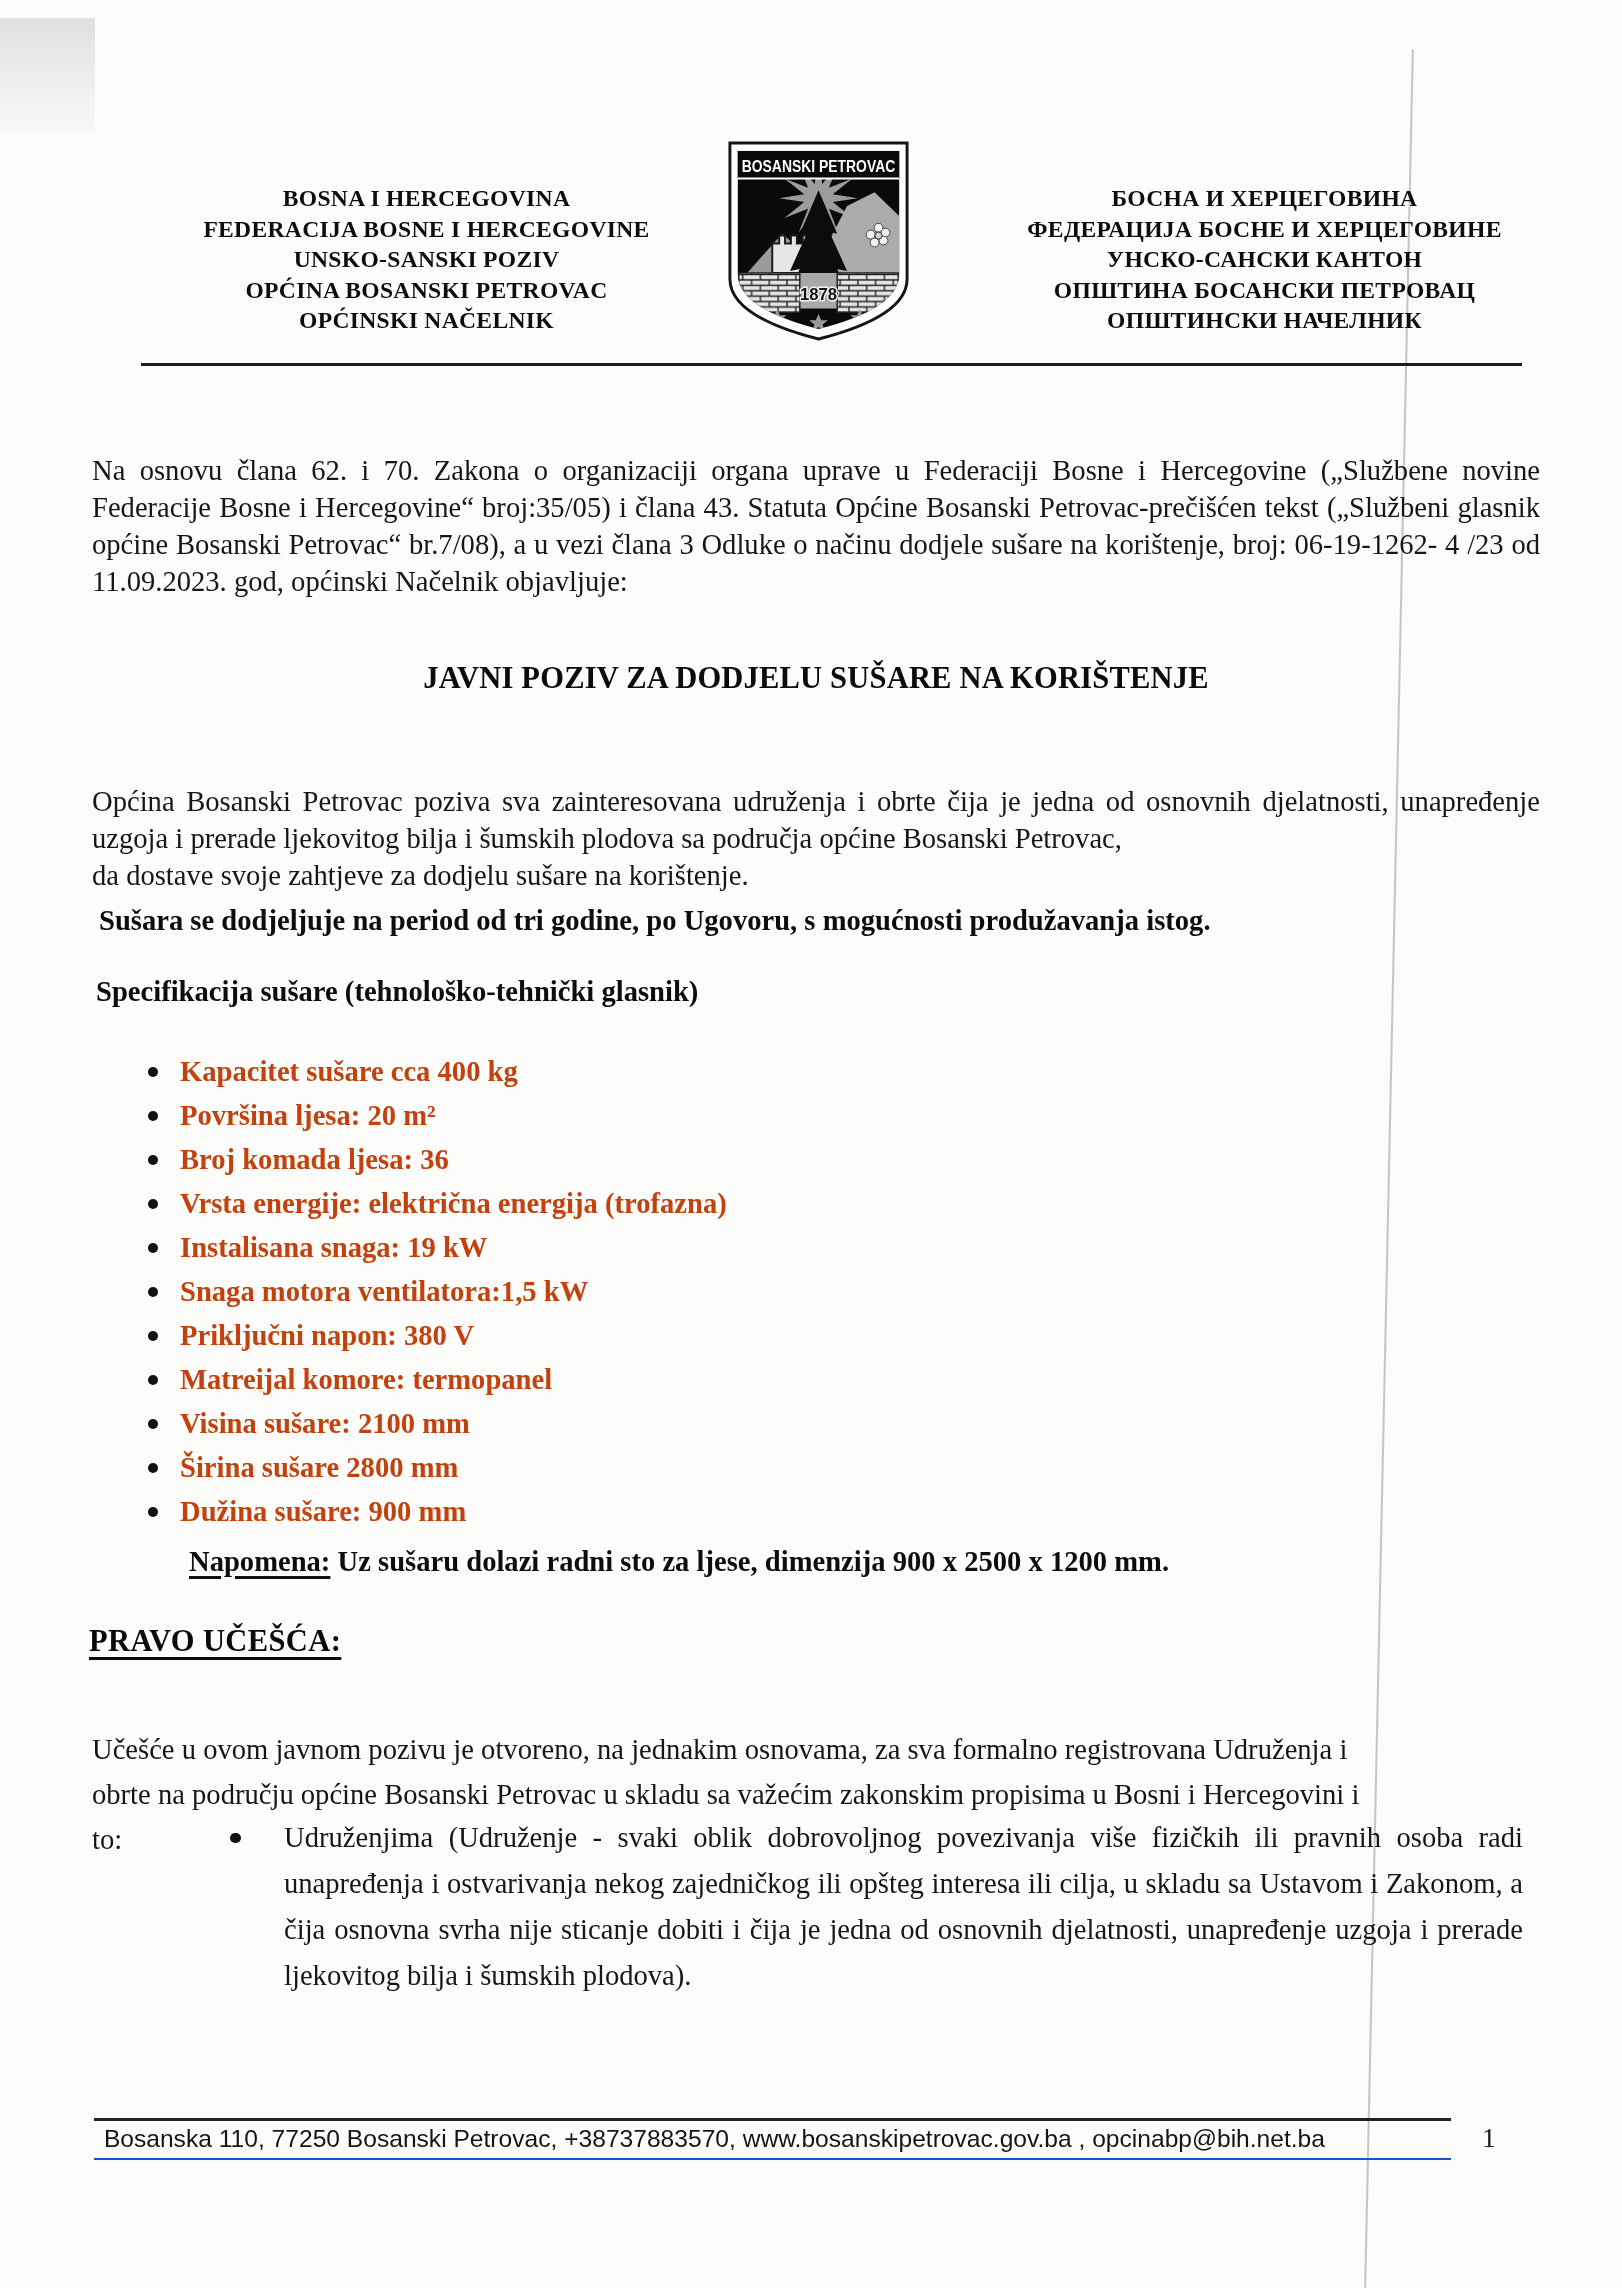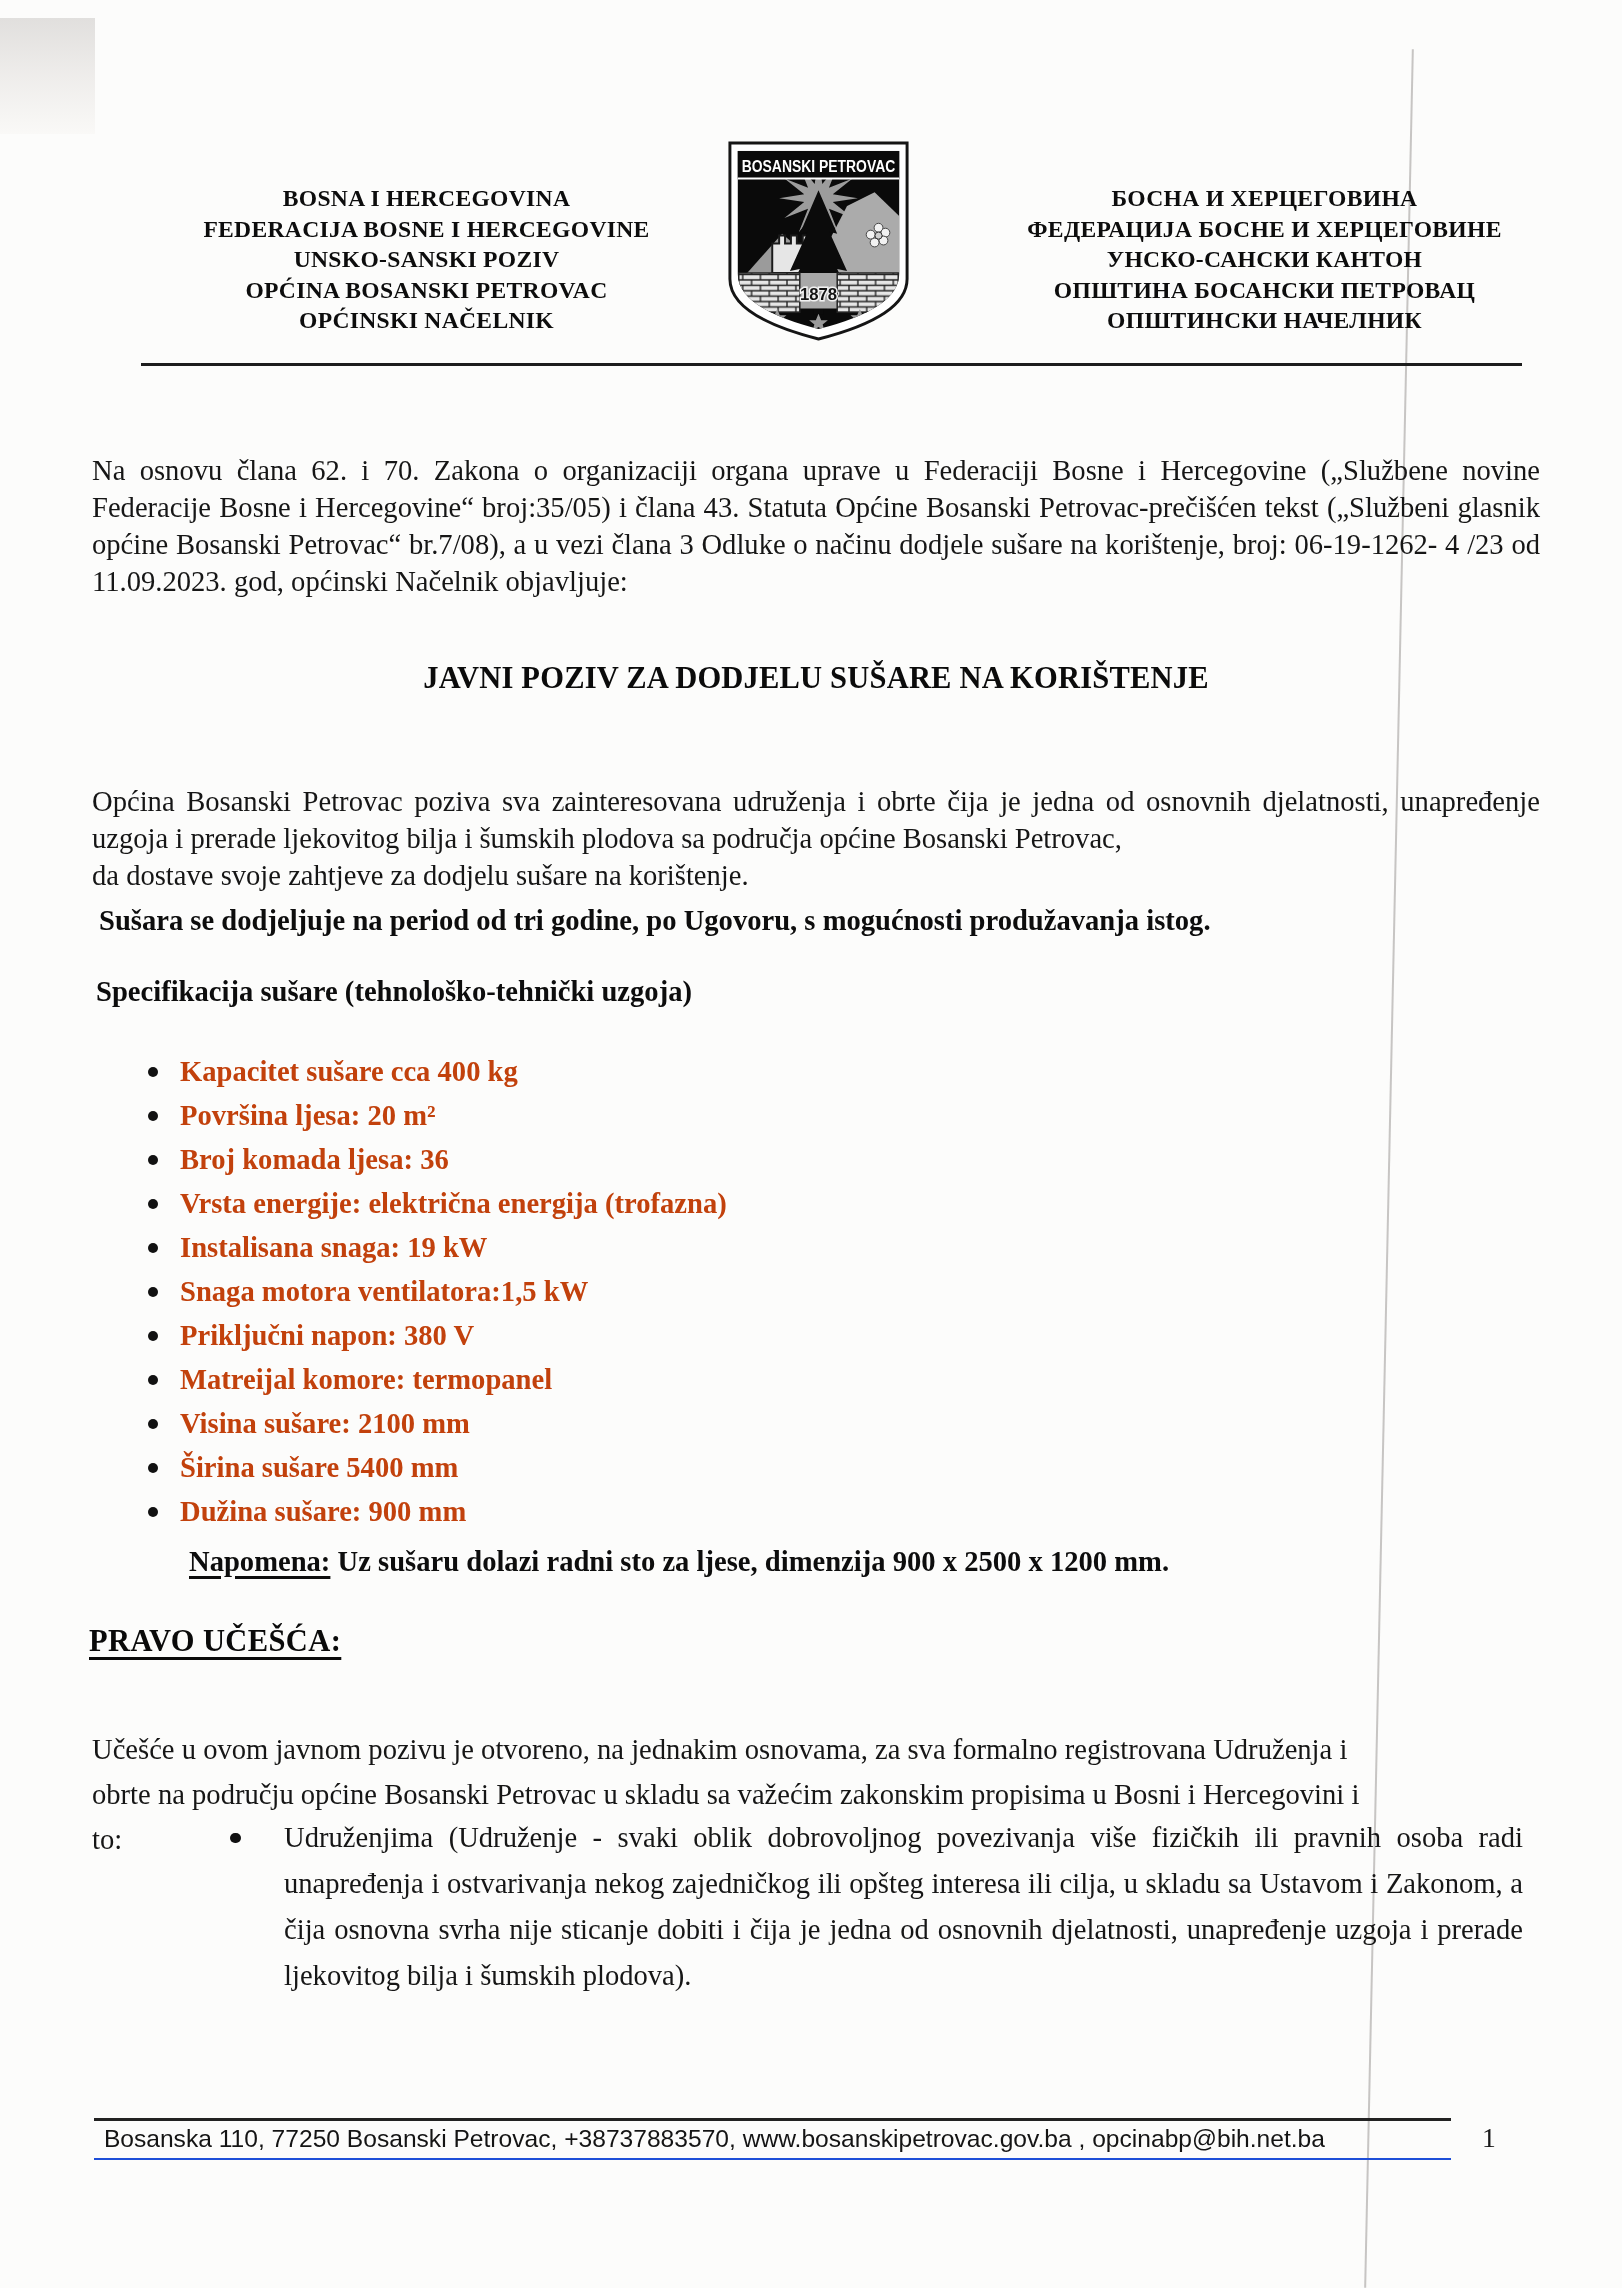--- a/index.html
+++ b/index.html
@@ -160,33 +160,33 @@
   <div class="hdr-rule"></div>
 
   <p class="para para-intro">Na osnovu člana  62. i 70. Zakona o organizaciji organa uprave u Federaciji Bosne i Hercegovine („Službene novine Federacije Bosne i Hercegovine“ broj:35/05) i člana 43. Statuta Općine Bosanski Petrovac-prečišćen tekst („Službeni glasnik općine Bosanski Petrovac“ br.7/08), a u vezi člana 3 Odluke o načinu dodjele sušare na korištenje, broj: 06-19-1262- 4 /23 od  11.09.2023. god, općinski Načelnik objavljuje:</p>
 
   <h1 class="doc-title">JAVNI POZIV ZA DODJELU SUŠARE NA KORIŠTENJE</h1>
 
   <p class="para para-invite">Općina Bosanski Petrovac poziva sva zainteresovana udruženja i obrte čija je jedna od osnovnih djelatnosti, unapređenje uzgoja i prerade ljekovitog bilja i šumskih plodova sa područja općine Bosanski Petrovac,
 da dostave svoje zahtjeve za dodjelu sušare na korištenje.</p>
 
   <div class="bold-line period-line">Sušara se dodjeljuje na period od tri godine, po Ugovoru, s mogućnosti produžavanja istog.</div>
-  <div class="bold-line spec-heading">Specifikacija sušare (tehnološko-tehnički uzgoja)</div>
+  <div class="bold-line spec-heading">Specifikacija sušare (tehnološko-tehnički glasnik)</div>
 
   <ul class="spec-list">
     <li>Kapacitet sušare cca 400 kg</li>
     <li>Površina ljesa: 20 m²</li>
     <li>Broj komada ljesa: 36</li>
     <li>Vrsta energije: električna energija (trofazna)</li>
     <li>Instalisana snaga: 19 kW</li>
     <li>Snaga motora ventilatora:1,5 kW</li>
     <li>Priključni napon: 380 V</li>
     <li>Matreijal komore: termopanel</li>
     <li>Visina sušare: 2100 mm</li>
-    <li>Širina sušare 5400 mm</li>
+    <li>Širina sušare 2800 mm</li>
     <li>Dužina sušare: 900 mm</li>
   </ul>
 
   <div class="note-line">
     <span class="note-label">Napomena:</span><span> Uz sušaru dolazi radni sto za ljese, dimenzija 900 x 2500 x 1200 mm.</span>
   </div>
 
   <div class="section-heading">PRAVO UČEŠĆA:</div>
 
   <p class="para para-participation">Učešće u ovom javnom pozivu je otvoreno, na jednakim osnovama, za sva formalno registrovana Udruženja i

